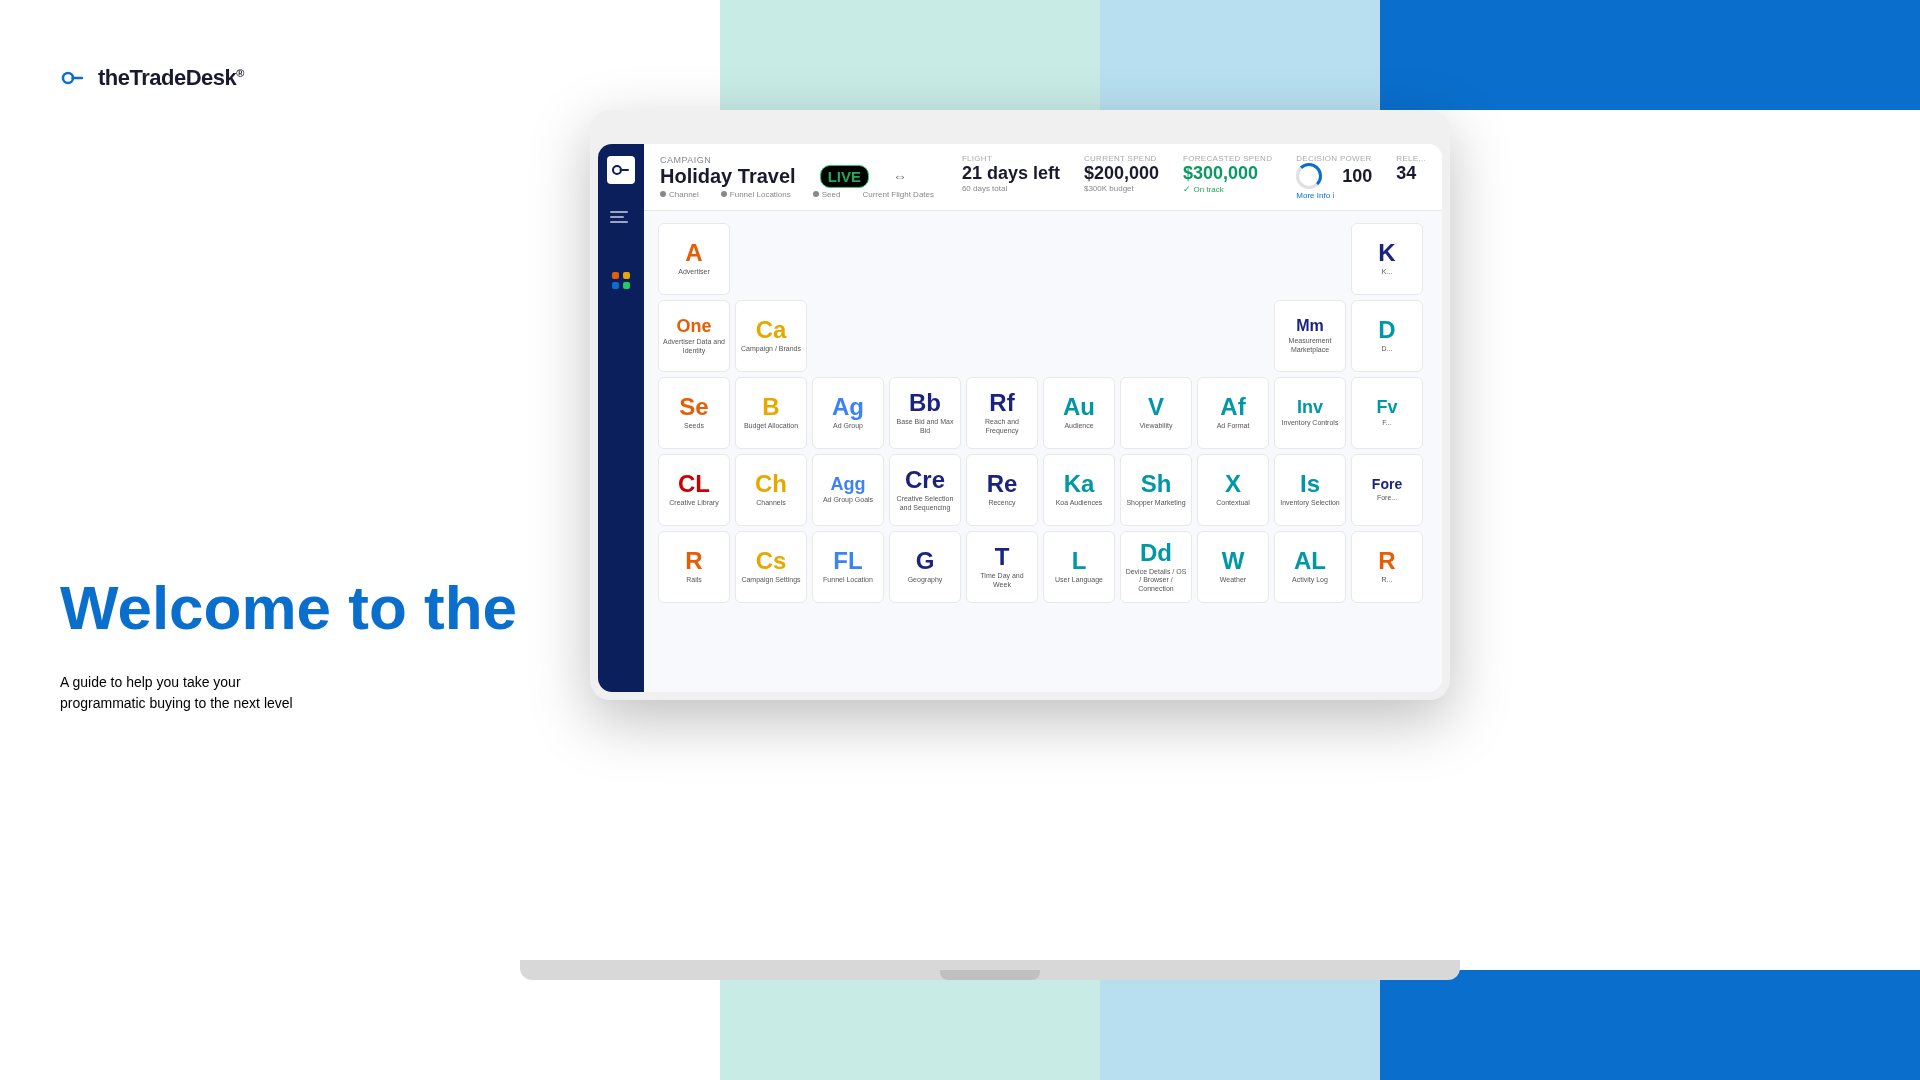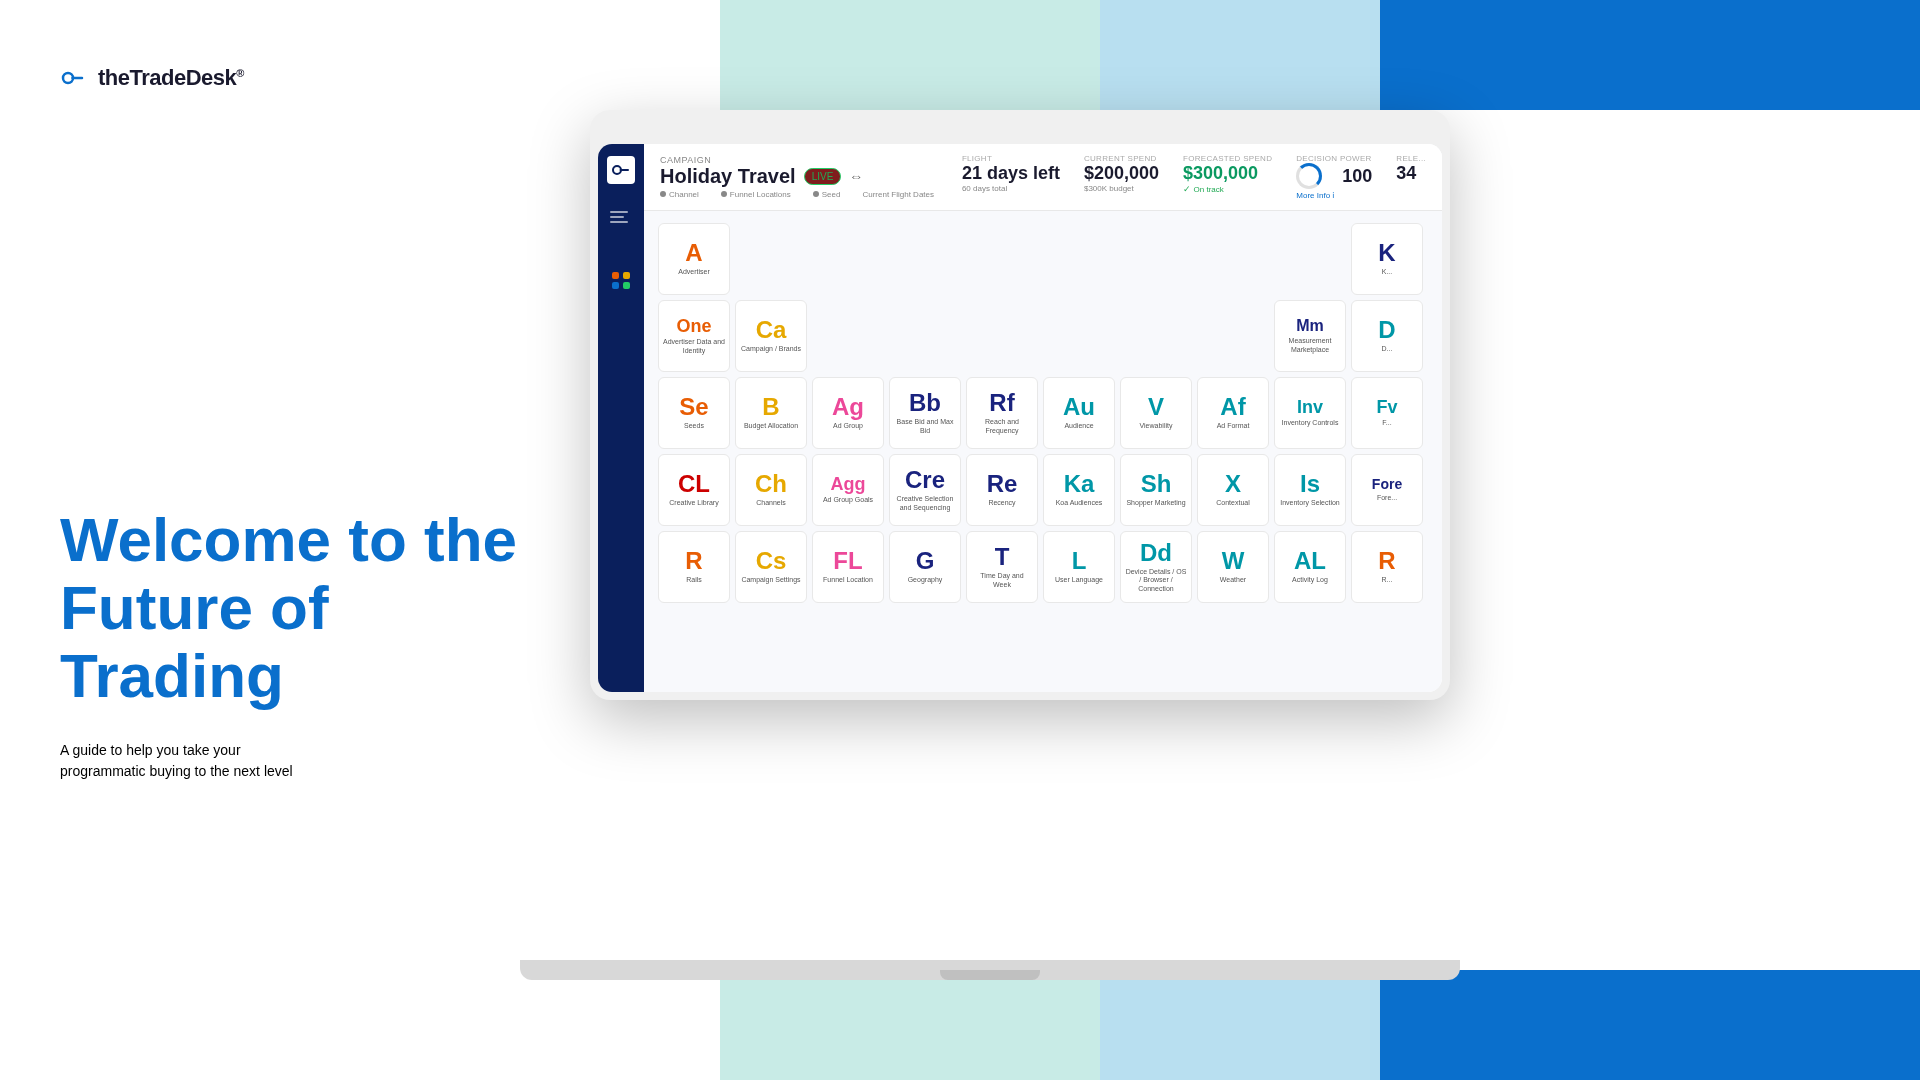--- a/index.html
+++ b/index.html
@@ -204,28 +204,28 @@
       letter-spacing: 0.5px;
       text-transform: uppercase;
       line-height: 1;
     }
     .campaign-title {
       font-size: 20px;
       font-weight: 700;
       color: #1a1a2e;
       display: flex;
       align-items: center;
-      gap: 8px;
+      gap: 24px;
     }
     .live-badge {
-      background: #7f1d1d;
+      background: #000000;
       border: 1.5px solid #22cc66;
       color: #22aa55;
-      font-size: 10px;
-      font-weight: 400;
+      font-size: 15px;
+      font-weight: 700;
       padding: 2px 7px;
       border-radius: 10px;
     }
     .arrow-icon {
       font-size: 14px;
       color: #555;
     }
     .campaign-meta {
       font-size: 8px;
       color: #888;
@@ -312,21 +312,21 @@
       font-size: 7px;
       color: #555;
       text-align: center;
       line-height: 1.2;
     }
     .cell-empty { background: transparent; border: none; }
 
     
     .color-orange { color: #e85d04; }
     .color-red { color: #cc0000; }
-    .color-blue { color: #ec4899; }
+    .color-blue { color: #3b82f6; }
     .color-gold { color: #e6a800; }
     .color-navy { color: #1a237e; }
     .color-teal { color: #0097a7; }
 
     
     .laptop-base {
       position: absolute;
       bottom: 0;
       left: -40px;
       width: 940px;
@@ -364,21 +364,20 @@
       <line x1="12.5" y1="14" x2="22" y2="14" stroke="#0a6fcc" stroke-width="2.5" stroke-linecap="round"></line>
     </svg>
     <div class="logo-text">
       <span style="color:#1a1a2e;">the</span><span style="color:#1a1a2e;">TradeDesk</span><sup style="font-size:11px; color:#1a1a2e;">®</sup>
     </div>
   </div>
 
   <div style="margin-top: 120px;">
     <div class="main-heading">
       <span>Welcome to the</span><br>
-      <span>Future of Trading</span>
     </div>
     <div class="sub-heading">
       A guide to help you take your<br>programmatic buying to the next level
     </div>
   </div>
 </div>
 
 <div class="laptop-area">
   <div class="laptop-outer">
     <div class="laptop-screen">

